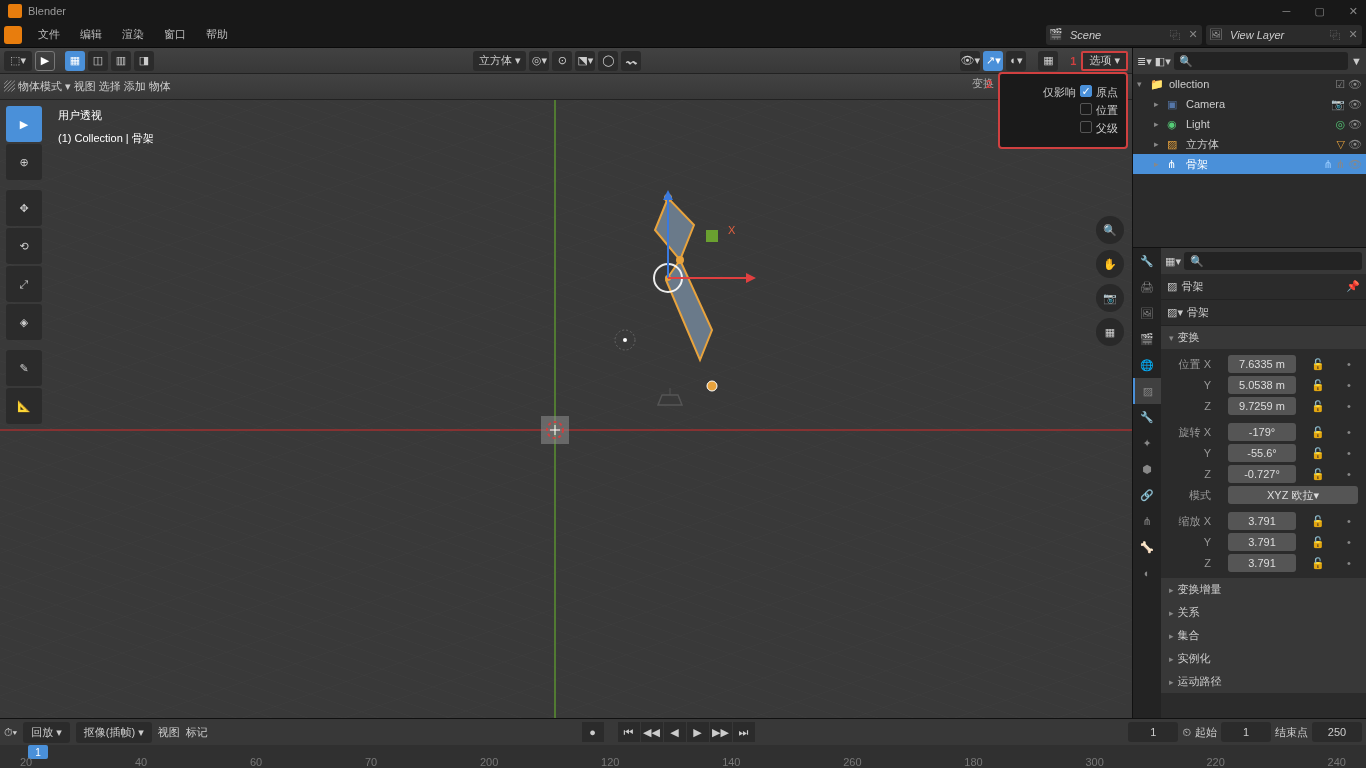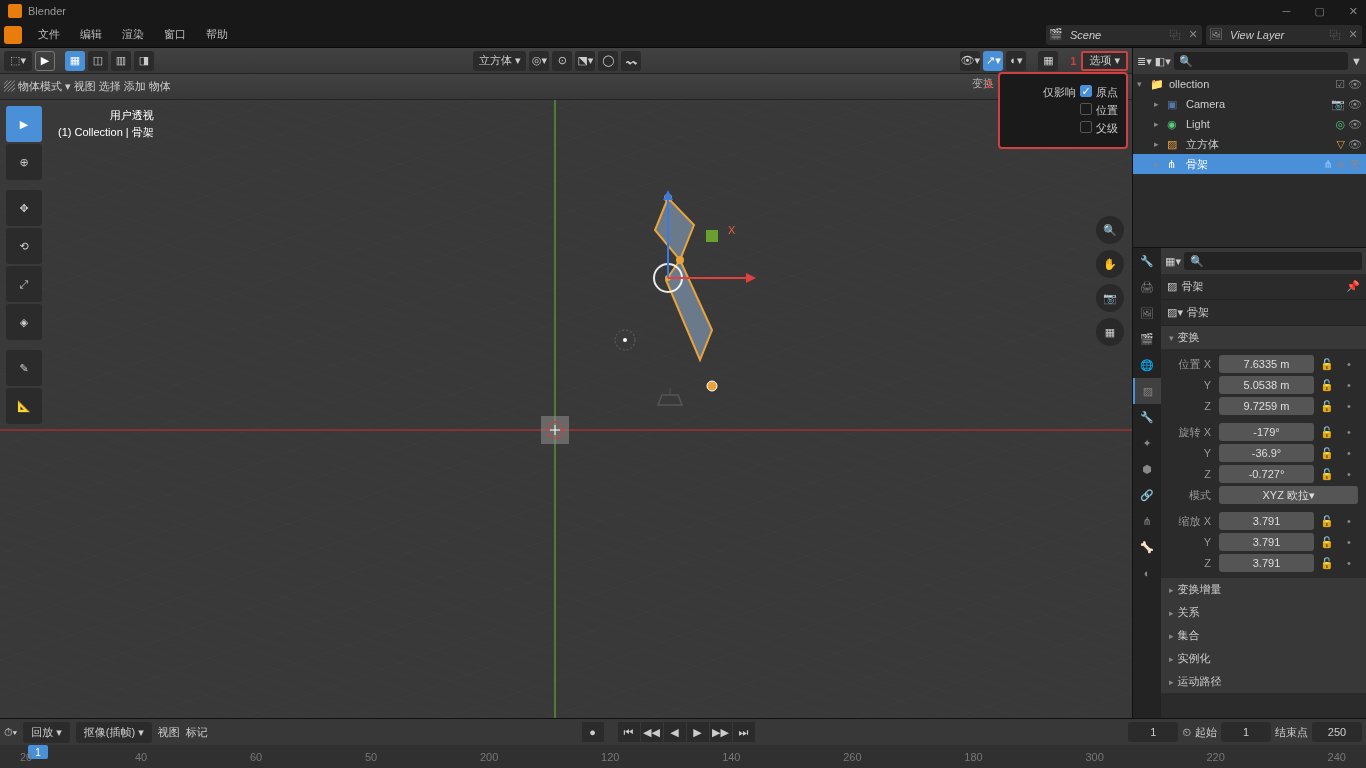--- a/index.html
+++ b/index.html
@@ -30,21 +30,21 @@
 .vpheader .spacer { flex: 1; }
 .vpheader .redbox { border: 2px solid #d04040; border-radius: 2px; }
 .vpheader .redlabel { color: #d04040; font-weight: bold; margin-right: 2px; }
 .vpheader2 { height: 26px; background: linear-gradient(#424242,#383838); display: flex; align-items: center; padding: 0 4px; gap: 3px; border-bottom: 1px solid #222; }
 .vparea { flex: 1; position: relative; background: #3a3a3a; overflow: hidden; }
 .toolbar { position: absolute; left: 6px; top: 6px; width: 36px; display: flex; flex-direction: column; gap: 2px; z-index: 5; }
 .toolbar .tbtn { width: 36px; height: 36px; background: #2b2b2b; border-radius: 3px; display: flex; align-items: center; justify-content: center; cursor: pointer; color: #ccc; }
 .toolbar .tbtn.active { background: #4a90d9; color: #fff; }
 .toolbar .gap { height: 6px; }
 .vpinfo { position: absolute; left: 58px; top: 8px; color: #fff; font-size: 11px; z-index: 5; }
-.vpinfo .l1 { margin-bottom: 2px; text-align: right; }
+.vpinfo .l1 { margin-bottom: 8px; }
 .navgizmo { position: absolute; right: 8px; top: 60px; display: flex; flex-direction: column; gap: 6px; z-index: 5; }
 .navgizmo .nbtn { width: 28px; height: 28px; background: rgba(40,40,40,0.95); border-radius: 14px; display: flex; align-items: center; justify-content: center; cursor: pointer; color: #ccc; }
 .popup { position: absolute; right: 4px; top: 24px; width: 130px; background: #1a1a1a; border: 2px solid #d04040; border-radius: 4px; padding: 8px; z-index: 10; }
 .popup .redlabel2 { position: absolute; left: -14px; top: 4px; color: #d04040; font-weight: bold; }
 .popup .prow { display: flex; align-items: flex-start; gap: 4px; margin: 3px 0; justify-content: flex-end; }
 .popup .prow .chk { width: 12px; height: 12px; border: 1px solid #555; border-radius: 2px; display: flex; align-items: center; justify-content: center; }
 .popup .prow .chk.checked { background: #4a90d9; border-color: #4a90d9; color: #fff; }
 .popup-label-outside { position: absolute; right: 138px; top: 28px; color: #aaa; z-index: 10; }
 .canvas { position: absolute; inset: 0; }
 .rightpane { width: 234px; display: flex; flex-direction: column; background: #2b2b2b; border-left: 1px solid #111; }
@@ -64,34 +64,34 @@
 .proptabs .pt { width: 28px; height: 26px; display: flex; align-items: center; justify-content: center; cursor: pointer; color: #888; }
 .proptabs .pt.active { background: #404040; border-left: 2px solid #4a90d9; }
 .propbody { flex: 1; display: flex; flex-direction: column; overflow: auto; }
 .prophdr { height: 26px; background: #383838; display: flex; align-items: center; padding: 0 4px; gap: 3px; }
 .prophdr input { flex: 1; background: #232323; border: none; border-radius: 3px; color: #ccc; padding: 3px 6px; outline: none; }
 .propcrumb { height: 26px; display: flex; align-items: center; padding: 0 6px; gap: 4px; border-bottom: 1px solid #222; }
 .propcrumb .pin { margin-left: auto; color: #888; }
 .psechdr { display: flex; align-items: center; padding: 4px 8px; background: #383838; cursor: pointer; gap: 4px; }
 .psechdr .tri { font-size: 9px; color: #888; }
 .psecbody { padding: 4px 8px; }
-.fieldrow { display: flex; align-items: center; height: 20px; margin: 1px 0; gap: 4px; }
+.fieldrow { display: flex; align-items: center; height: 20px; margin: 1px 0; gap: 13px; }
 .fieldrow .flabel { width: 46px; text-align: right; color: #999; padding-right: 4px; }
 .fieldrow .fval { flex: 1; background: #555; border-radius: 3px; text-align: center; color: #ddd; height: 18px; display: flex; align-items: center; justify-content: center; }
 .fieldrow .flock { width: 18px; height: 18px; color: #888; display: flex; align-items: center; justify-content: center; cursor: pointer; }
 .timeline { height: 50px; background: #232323; display: flex; flex-direction: column; border-top: 1px solid #111; }
 .tlhdr { height: 26px; background: #383838; display: flex; align-items: center; padding: 0 4px; gap: 6px; }
 .tlhdr .tbtn2 { padding: 3px 8px; background: #2b2b2b; border-radius: 3px; cursor: pointer; }
 .tlhdr .playback { display: flex; gap: 1px; margin: 0 auto; }
 .tlhdr .pbtn { width: 22px; height: 20px; background: #2b2b2b; display: flex; align-items: center; justify-content: center; cursor: pointer; color: #ccc; }
 .tlhdr .framebox { display: flex; align-items: center; gap: 4px; }
 .tlhdr .fval2 { width: 50px; height: 20px; background: #2b2b2b; border-radius: 3px; display: flex; align-items: center; justify-content: center; }
 .tltrack { flex: 1; background: #303030; position: relative; }
 .tltrack .cursor { position: absolute; left: 28px; top: 0; width: 20px; height: 14px; background: #4a90d9; border-radius: 2px; color: #fff; display: flex; align-items: center; justify-content: center; font-size: 10px; }
-.tltrack .ticks { position: absolute; inset: 0; display: flex; justify-content: space-between; padding: 0 20px; align-items: center; color: #777; font-size: 10px; }
+.tltrack .ticks { position: absolute; inset: 0; display: flex; justify-content: space-between; padding: 0 20px; align-items: flex-end; color: #777; font-size: 10px; }
 svg { overflow: visible; }
 </style>
 </head>
 <body>
 
 <div class="titlebar">
   <div class="logo"></div>
   <span class="title">Blender</span>
   <div class="winctrl">
     <span>─</span>
@@ -368,21 +368,21 @@
             </div>
           <div style="height:4px"></div>
           <div class="fieldrow">
               <span class="flabel"><span>旋转</span> X</span>
               <div class="fval">-179°</div>
               <span class="flock">🔓</span>
               <span class="flock">•</span>
             </div>
           <div class="fieldrow">
               <span class="flabel">Y</span>
-              <div class="fval">-36.9°</div>
+              <div class="fval">-55.6°</div>
               <span class="flock">🔓</span>
               <span class="flock">•</span>
             </div>
           <div class="fieldrow">
               <span class="flabel">Z</span>
               <div class="fval">-0.727°</div>
               <span class="flock">🔓</span>
               <span class="flock">•</span>
             </div>
           <div class="fieldrow">
@@ -459,21 +459,21 @@
       <span>结束点</span>
       <div class="fval2">250</div>
     </div>
   </div>
   <div class="tltrack">
     <div class="cursor">1</div>
     <div class="ticks">
       <span>20</span>
         <span>40</span>
         <span>60</span>
-      <span>50</span>
+      <span>70</span>
         <span>200</span>
         <span>120</span>
       <span>140</span>
         <span>260</span>
         <span>180</span>
       <span>300</span>
         <span>220</span>
         <span>240</span>
     </div>
   </div>

